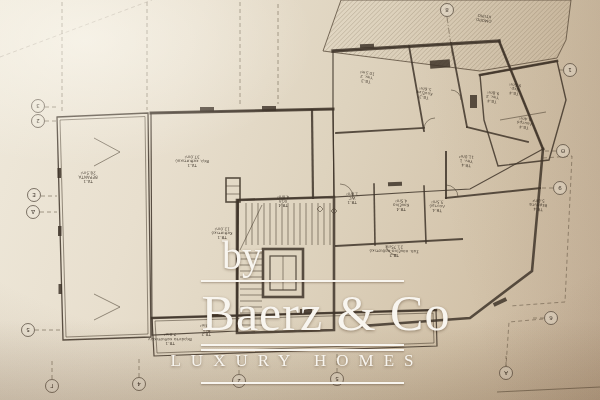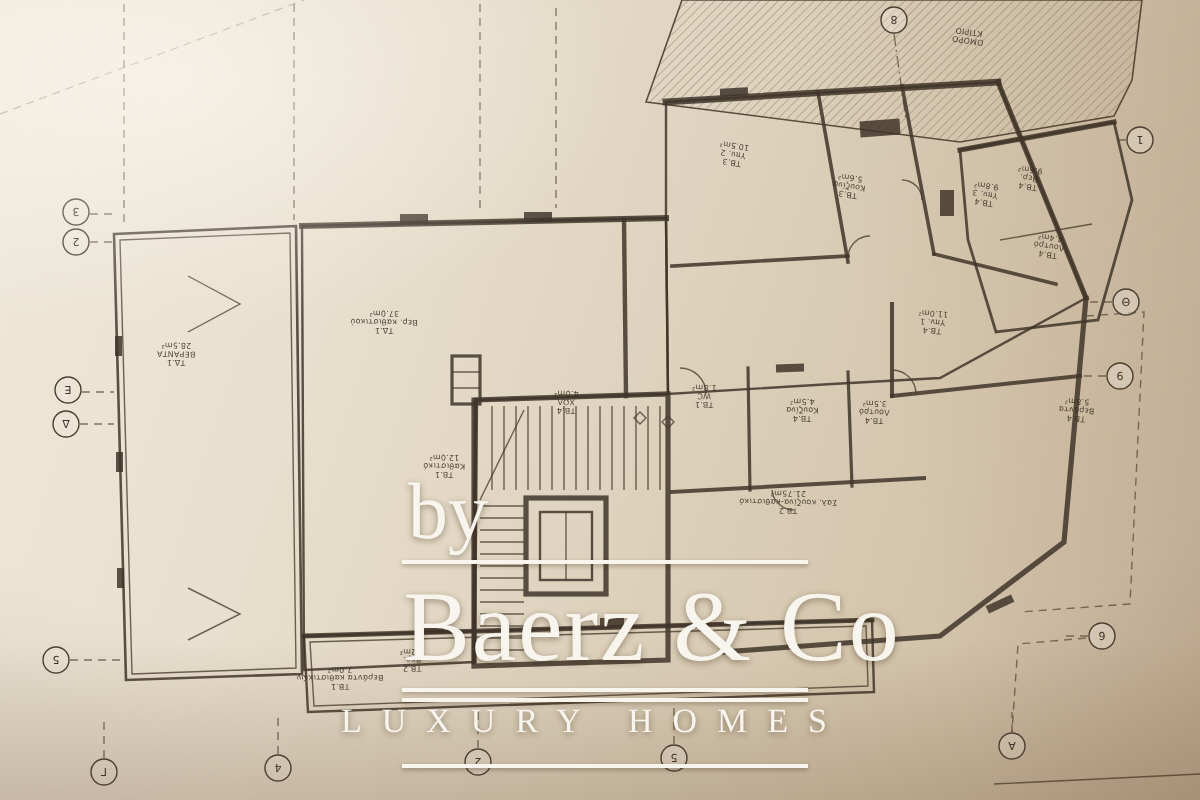--- a/index.html
+++ b/index.html
@@ -21,21 +21,21 @@
   .thin{stroke:#4a3e31;fill:none;stroke-width:.7;stroke-opacity:.8;}
   .dash{stroke:#5a4c3c;fill:none;stroke-width:.7;stroke-dasharray:4 3;stroke-opacity:.75;}
   .dashdot{stroke:#5a4c3c;fill:none;stroke-width:.7;stroke-dasharray:6 2 1 2;stroke-opacity:.75;}
   .dark{fill:#3f352a;fill-opacity:.85;}
   .room-label{font-size:4px;fill:#332a20;opacity:.85;text-anchor:middle;letter-spacing:.1px;}
   .bubble-circle{fill:rgba(238,231,217,.45);stroke:#4a3f33;stroke-width:.7;}
   .bubble-char{font-size:5.5px;fill:#3a3128;text-anchor:middle;}
   
   .wm{position:absolute;inset:0;z-index:4;pointer-events:none;color:#f8f5ef;
       text-shadow:0 1px 3px rgba(60,38,18,.45);}
-  .wm-by{position:absolute;left:204px;top:232px;font:400 40px "Liberation Serif",serif;}
+  .wm-by{position:absolute;left:222px;top:232px;font:400 40px "Liberation Serif",serif;}
   .wm-brand{position:absolute;left:0;top:288px;width:600px;text-align:center;
       font:400 50px/1 "Liberation Serif",serif;letter-spacing:1px;padding-left:26px;}
   .wm-tag{position:absolute;left:0;top:352px;width:584px;text-align:center;
       font:400 17px/1 "Liberation Serif",serif;letter-spacing:10px;text-indent:10px;}
   .wm-line{position:absolute;left:201px;width:203px;height:2.4px;background:#f8f5ef;
       box-shadow:0 1px 2px rgba(60,38,18,.35);}
   .wm-line1{top:280px;}
   .wm-line2a{top:344px;height:1.8px;}
   .wm-line2b{top:349px;height:1.6px;}
   .wm-line3{top:382px;}

